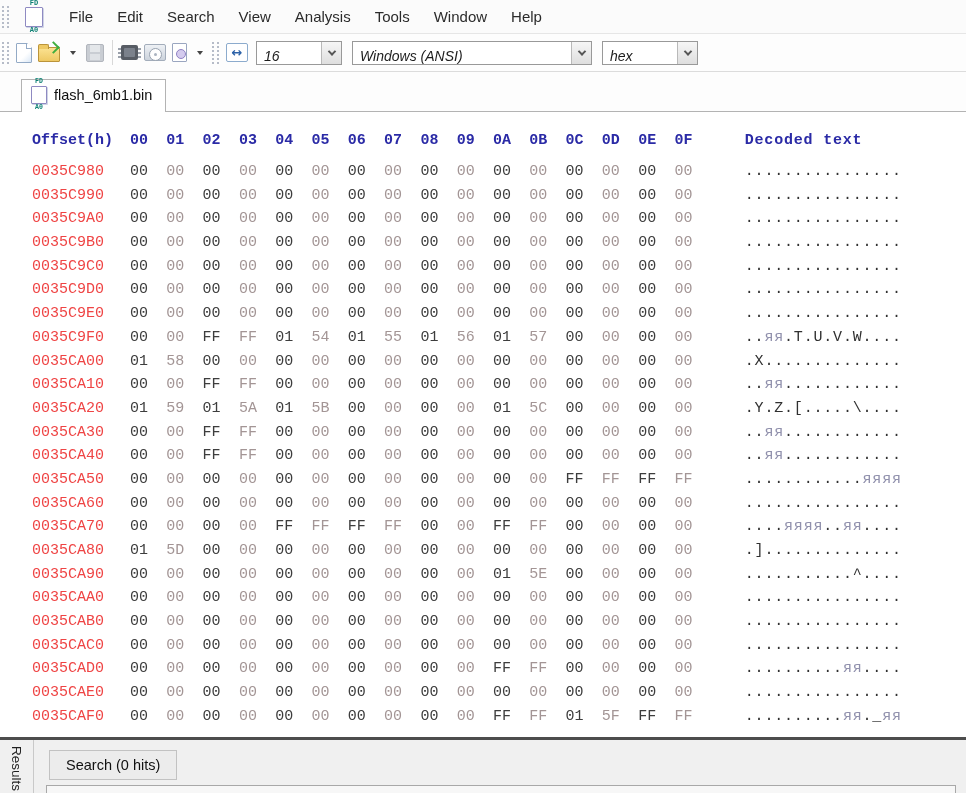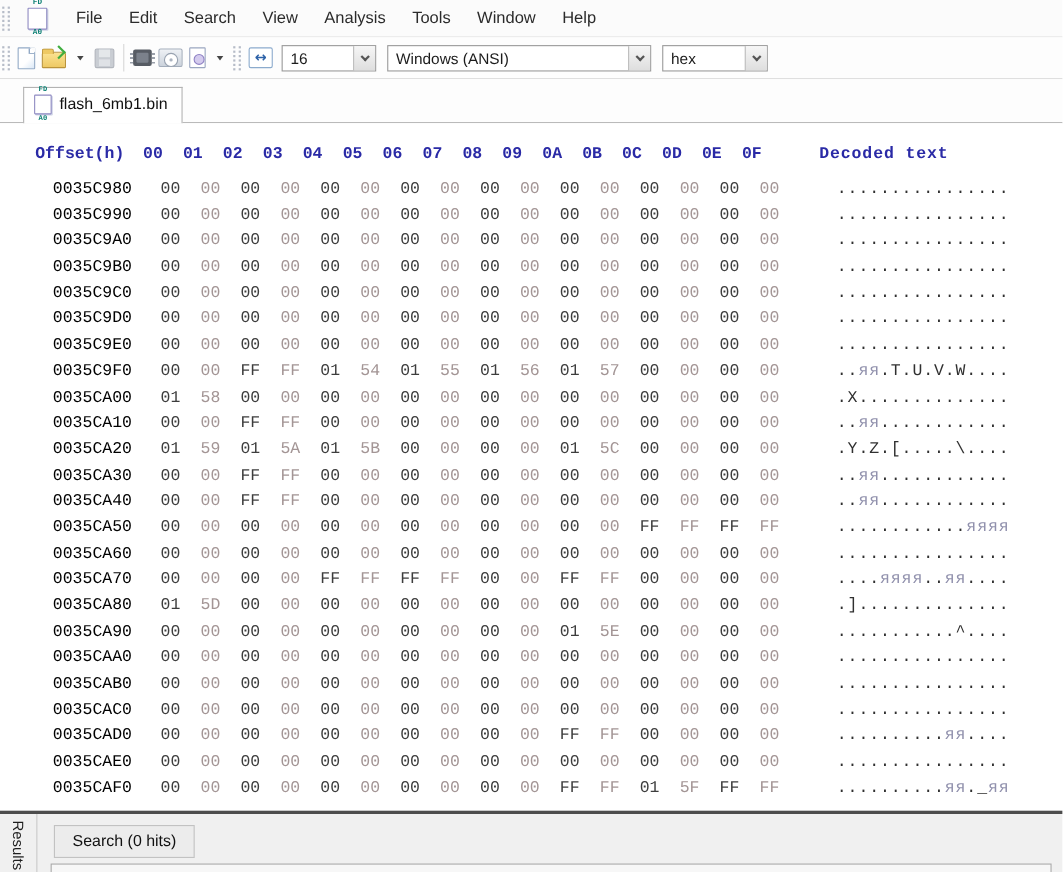--- a/index.html
+++ b/index.html
@@ -57,22 +57,22 @@
   .icon-pc::after { content:""; position:absolute; left:8.5px; top:7.5px; width:3px; height:3px;
                   border-radius:50%; background:#aab3c0; }
   .icon-diskimg { width:15px; height:19px; background:#fff; border:1px solid #9aa6c0;
                   border-radius:1px; position:relative; }
   .icon-diskimg::before { content:""; position:absolute; left:2.5px; top:5px; width:8px; height:8px;
                   border-radius:50%; background:#d4cbee; border:1px solid #8f82c4; }
   .icon-bpr { width:22px; height:19px; background:#fff; border:1px solid #8cabcd; border-radius:2px;
                   color:#2d62a8; font-weight:bold; font-size:13px; display:flex; align-items:center;
                   justify-content:center; font-family:"DejaVu Sans",sans-serif; }
 
-  .combo { height:24px; background:#fff; border:1px solid #999; display:flex; align-items:center;
-           margin:11px 5px; }
+  .combo { height:24px; background:#fff; border:1px solid #999; display:flex; align-items:flex-end;
+           margin:11px 5px;font-style:italic; }
   .combo-val { flex:1; font-size:14px; color:#1c1c1c; padding:0 7px; white-space:nowrap; overflow:hidden; }
   .combo-btn { width:20px; height:100%; background:linear-gradient(#f6f6f6,#dedede);
            border-left:1px solid #b9b9b9; display:flex; align-items:center; justify-content:center; }
   .chev { width:6px; height:6px; border-right:2px solid #555; border-bottom:2px solid #555;
            transform:rotate(45deg) translate(-1px,-1px); }
   .combo-bpr { width:86px; } .combo-enc { width:240px; } .combo-base { width:96px; }
 
   
   .tabbar { height:40px; background:#fdfdfd; border-bottom:1px solid #b3b3b3; display:flex;
             align-items:flex-end; padding-left:21px; }
@@ -82,21 +82,21 @@
   .doc-tab .hxdicon { width:16px; height:18px; font-size:6.5px; line-height:6.5px; }
 
   
   .hexview { flex:1; background:#fff; padding:16px 0 0 32px; overflow:hidden;
              font-family:"Liberation Mono","DejaVu Sans Mono",monospace; font-size:15px; }
   .hex-header { line-height:26px; margin-bottom:6px; font-weight:bold; color:#2a2aa6; white-space:nowrap; }
   .hex-header .offset-col { display:inline-block; width:98px; }
   .hex-header .bhead { display:inline-block; width:36.3px; }
   .hex-header .dhead { display:inline-block; margin-left:34px; letter-spacing:0.8px; }
   .hex-row { line-height:23.7px; height:23.7px; white-space:nowrap; }
-  .offset-cell { display:inline-block; width:98px; color:#000000;margin-left:16px; }
+  .offset-cell { display:inline-block; width:98px; color:#ef4444; }
   .byte-cell { display:inline-block; width:36.3px; }
   .byte-cell.e { color:#3d3d3d; }
   .byte-cell.o { color:#a39595; }
   .decoded-cell { display:inline-block; margin-left:34px; letter-spacing:0.8px; color:#303030; }
   .dchar.ext { color:#9191ad; }
 
   
   .splitter { height:3px; background:#4d4d4d; }
   .bottom { height:53px; background:#f0f0f0; display:flex; }
   .side-strip { width:34px; border-right:1px solid #c9c9c9; display:flex; justify-content:center;

